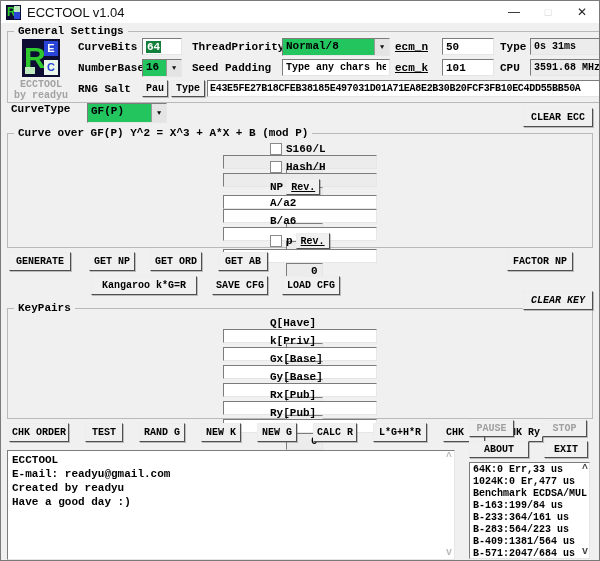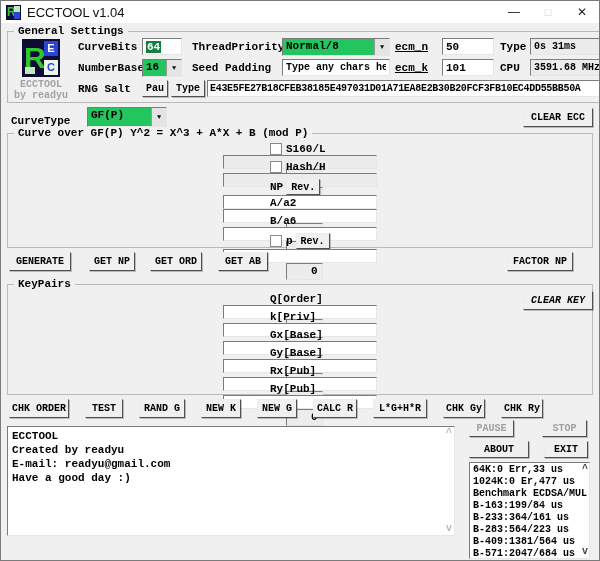--- a/index.html
+++ b/index.html
@@ -63,29 +63,29 @@
   .fld-64 { width:40px; flex:none; }
   .w-lbl2 { width:100px; flex:none; padding-left:10px; }
   .fld-c4 { width:108px; flex:none; }
   .w-lbl3 { width:42px; flex:none; padding-left:5px;text-decoration:underline; }
   .fld-c6 { width:52px; flex:none;margin-left:10px; }
   .w-lbl4 { width:36px; flex:none; padding-left:6px; }
   .fld-c8 { flex:1; font-size:10px; }
   .btn-sm { height:17px; flex:none;text-align:right; }
   .salt { flex:1; margin-left:2px; font-size:10px; letter-spacing:-0.3px; padding:0 2px; }
   
-  .ct-row { display:flex; align-items:flex-end; height:24px; padding-left:4px; }
+  .ct-row { display:flex; align-items:flex-start; height:24px; padding-left:4px; }
   .ct-lbl { width:66px; }
   .ct-select { width:80px; height:20px; margin-left:10px; }
   
   .cv { height:121px; margin-top:0; padding-top:4px; }
   .frow { display:flex; align-items:center; height:17px; margin-bottom:1px; padding:0 2px;flex-direction:column; }
   .frow-head { width:60px; flex:none; display:flex; align-items:center; }
   .cb { width:12px; height:12px; background:#fff; border:1px solid #8a8a8a; margin-right:4px; flex:none; }
-  .rev-btn { width:34px; height:16px; margin-left:3px; padding:0 1px; }
+  .rev-btn { width:34px; height:16px; margin-left:3px; padding:0 1px;text-decoration:underline; }
   .frow .tf { flex:1; }
   .kp { height:117px; margin-top:7px; padding-top:3px; }
   .klbl { width:64px; flex:none; padding-left:2px; }
   
   .act1 { display:flex; align-items:center; margin-top:4px; padding-left:2px; }
   .b-generate { width:62px; }
   .b-getnp { width:46px; margin-left:18px; }
   .b-getord { width:52px; margin-left:15px; }
   .b-getab { width:50px; margin-left:16px; }
   .b-factor { width:66px; margin-left:auto; margin-right:20px; }
@@ -258,26 +258,31 @@
     </fieldset>
 
     <div class="act1">
       <button class="btn b-generate">GENERATE</button>
       <button class="btn b-getnp">GET NP</button>
       <button class="btn b-getord">GET ORD</button>
       <button class="btn b-getab">GET AB</button>
       <button class="btn b-factor">FACTOR NP</button>
     </div>
 
+    <div class="act2">
+      <button class="btn b-kang">Kangaroo k*G=R</button>
+      <button class="btn b-save">SAVE CFG</button>
+      <button class="btn b-load">LOAD CFG</button>
+    </div>
 
     <fieldset class="kp">
       <legend>KeyPairs</legend>
 
       <div class="frow">
-        <span class="lbl klbl">Q[Order]</span>
+        <span class="lbl klbl">Q[Have]</span>
         <input class="tf" value="" style="">
         <div class="count">0</div>
       </div>
       <div class="frow">
         <span class="lbl klbl">k[Priv]</span>
         <input class="tf" value="" style="">
         <div class="count">0</div>
       </div>
       <div class="frow">
         <span class="lbl klbl">Gx[Base]</span>
@@ -308,22 +313,22 @@
       <button class="btn b-newk">NEW K</button>
       <button class="btn b-newg">NEW G</button>
       <button class="btn b-calcr">CALC R</button>
       <button class="btn b-lghr">L*G+H*R</button>
       <button class="btn b-chkgy">CHK Gy</button>
       <button class="btn b-chkry">CHK Ry</button>
     </div>
 
     <div class="logbox">
       <div>ECCTOOL</div>
+      <div>E-mail: readyu@gmail.com</div>
       <div>Created by readyu</div>
-      <div>E-mail: readyu@gmail.com</div>
       <div>Have a good day :)</div>
       <span class="caret up">^</span>
       <span class="caret dn">v</span>
     </div>
   </div>
 
   <button class="btn clear-ecc">CLEAR ECC</button>
   <button class="btn clear-key">CLEAR KEY</button>
   <button class="btn disabled ctrl-btn b-pause">PAUSE</button>
   <button class="btn disabled ctrl-btn b-stop">STOP</button>

